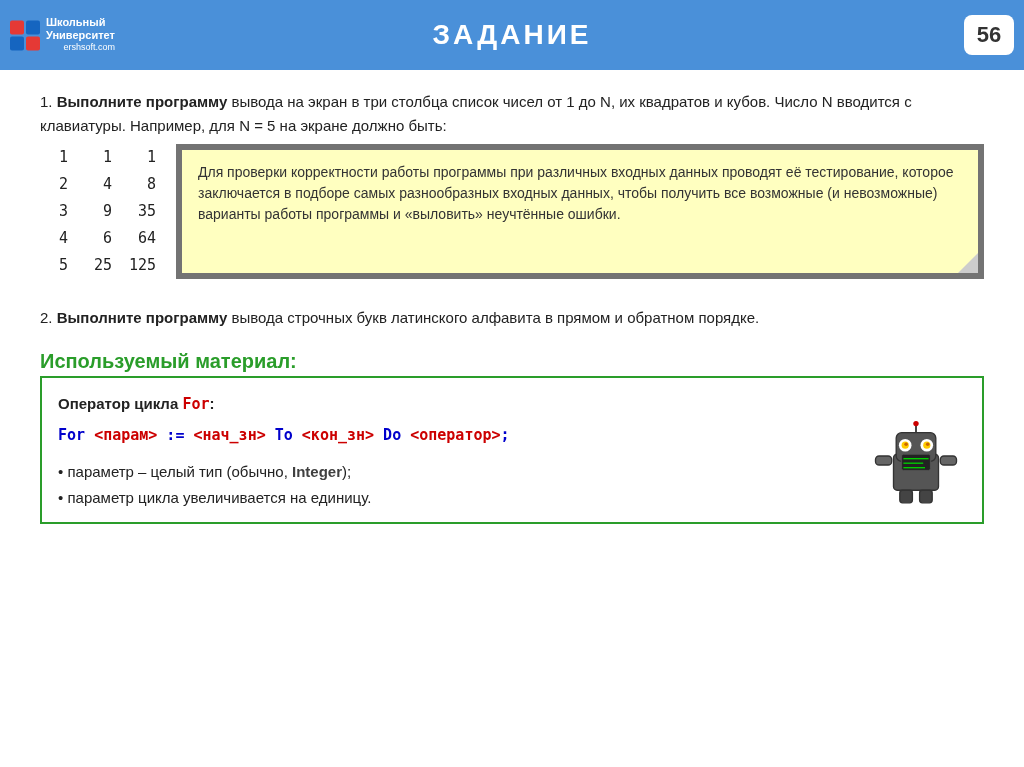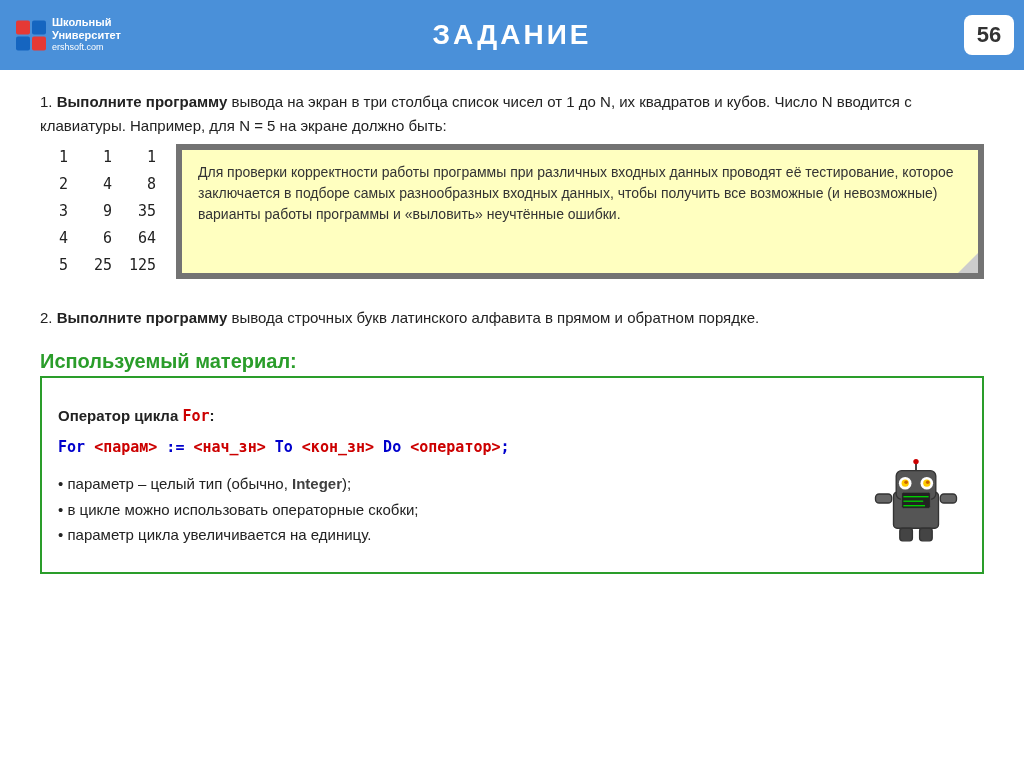--- a/index.html
+++ b/index.html
@@ -17,21 +17,21 @@
       background: #4a90d9;
       display: flex;
       align-items: center;
       justify-content: center;
       position: relative;
       padding: 10px 0;
       height: 70px;
     }
     .header-logo {
       position: absolute;
-      left: 16px;
+      left: 10px;
       top: 50%;
       transform: translateY(-50%);
       display: flex;
       align-items: center;
       gap: 6px;
     }
     .header-title {
       color: #fff;
       font-size: 28px;
       font-weight: bold;
@@ -130,21 +130,21 @@
     
     .section-heading {
       color: #2a9d2a;
       font-size: 20px;
       font-weight: bold;
     }
 
     
     .material-box {
       border: 2px solid #2a9d2a;
-      padding: 24px 16px;
+      padding: 12px 16px;
       font-size: 15px;
       line-height: 1.8;
       color: #222;
       display: flex;
       gap: 16px;
     }
     .material-content {
       flex: 1;
     }
     .material-box .box-title {
@@ -219,21 +219,21 @@
   <div class="header-logo">
     <div class="logo-squares">
       <div class="logo-sq" style="background:#e53935;"></div>
       <div class="logo-sq" style="background:#1565c0;"></div>
       <div class="logo-sq" style="background:#1565c0;"></div>
       <div class="logo-sq" style="background:#e53935;"></div>
     </div>
     <div class="logo-text">
       <div>Школьный</div>
       <div>Университет</div>
-      <div style="font-size:9px;font-weight:normal;">ershsoft.com</div>
+      <div style="font-size:9px;font-weight:normal;text-align:right;">ershsoft.com</div>
     </div>
   </div>
   <div class="header-title">ЗАДАНИЕ</div>
   <div class="page-number">56</div>
 </div>
 
 <div class="content">
 
   <div class="task-block">
     <div class="task-text">
@@ -284,21 +284,20 @@
     <div class="material-content">
       <div class="box-title">
         <span>Оператор цикла </span><span class="for-keyword">For</span><span>:</span>
       </div>
       <div class="for-line">
         <span class="kw">For </span><span class="red">&lt;парам&gt;</span><span class="kw"> := </span><span class="red">&lt;нач_зн&gt;</span><span class="kw"> To </span><span class="red">&lt;кон_зн&gt;</span><span class="kw"> Do </span><span class="red">&lt;оператор&gt;</span><span class="kw">;</span>
       </div>
       <div class="bullet-item">
         <span>• параметр – целый тип (обычно,</span><span class="mono"> Integer</span><span>);</span>
       </div>
-      <div class="bullet-item">• в цикле можно использовать операторные скобки;</div>
       <div class="bullet-item">• параметр цикла увеличивается на единицу.</div>
     </div>
     <div class="robot-area">
 
       <svg class="robot-svg" viewBox="0 0 100 100" xmlns="http://www.w3.org/2000/svg">
 
         <rect x="25" y="38" width="50" height="40" rx="4" fill="#555" stroke="#333" stroke-width="1.5"></rect>
 
         <rect x="28" y="14" width="44" height="32" rx="6" fill="#555" stroke="#333" stroke-width="1.5"></rect>
 

